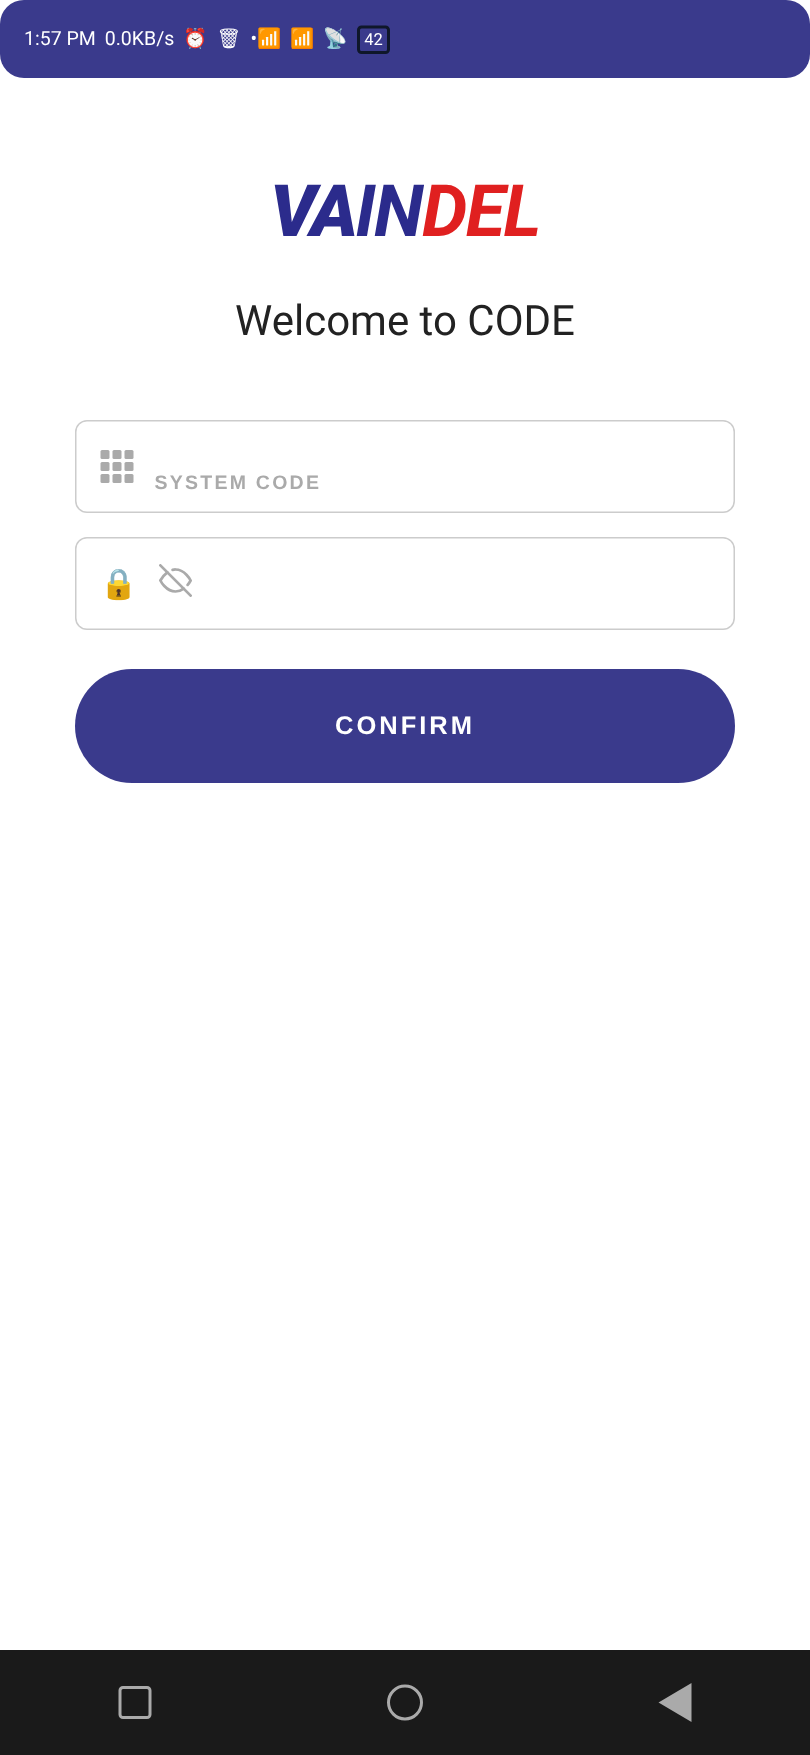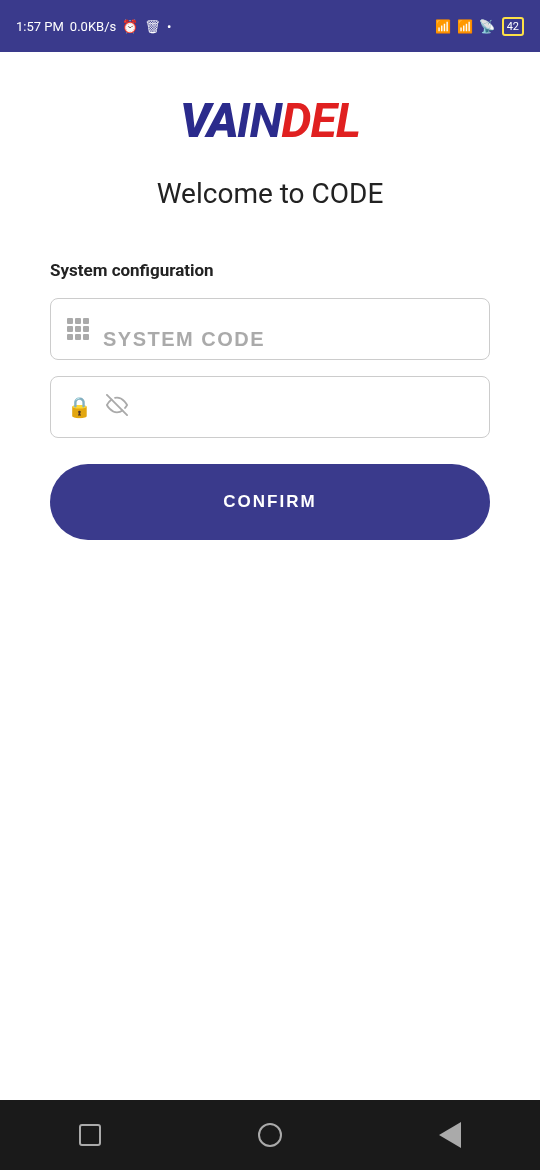--- a/index.html
+++ b/index.html
@@ -18,62 +18,64 @@
       position: relative;
     }
 
     
     .status-bar {
       width: 100%;
       height: 52px;
       background: #3a3a8c;
       display: flex;
       align-items: center;
-      justify-content: space-between;
+      justify-content: flex-start;
       padding: 0 16px;
       color: white;
       font-size: 13px;
+      border-radius: 16px;
     }
 
     .status-left {
       display: flex;
       align-items: center;
       gap: 6px;
     }
 
     .status-right {
       display: flex;
       align-items: center;
       gap: 6px;
     }
 
     .battery-icon {
       display: inline-flex;
       align-items: center;
-      border: 2px solid #fde047;
+      border: 2px solid #0f172a;
       border-radius: 3px;
       padding: 1px 3px;
       font-size: 11px;
       gap: 2px;
     }
 
     
     .main-content {
       width: 100%;
       padding: 40px 50px 0 50px;
       display: flex;
       flex-direction: column;
       align-items: center;
     }
 
     
     .logo-container {
       display: flex;
       align-items: center;
       margin-bottom: 28px;
+      margin-top: 20px;
     }
 
     .logo-va {
       font-size: 48px;
       font-weight: 900;
       color: #2b2b8c;
       letter-spacing: -2px;
       font-style: italic;
     }
 
@@ -118,21 +120,21 @@
       align-items: center;
       padding: 0 16px;
       margin-bottom: 16px;
       background: #ffffff;
       gap: 14px;
     }
 
     .input-field input {
       border: none;
       outline: none;
-      font-size: 20px;
+      font-size: 13px;
       font-weight: 600;
       letter-spacing: 1.5px;
       color: #737373;
       flex: 1;
       background: transparent;
       text-transform: uppercase;
       margin-top: 20px;
     }
 
     .input-field input::placeholder {
@@ -252,21 +254,20 @@
 
   <div class="logo-container">
     <span class="logo-va">VA</span>
     <span class="logo-indel">
       <span class="logo-in">IN</span><span class="logo-del">DEL</span>
     </span>
   </div>
 
   <div class="welcome-text">Welcome to CODE</div>
 
-  <div class="section-label">System configuration</div>
 
   <div class="input-field">
     <div class="grid-icon">
       <div class="grid-dot"></div>
       <div class="grid-dot"></div>
       <div class="grid-dot"></div>
       <div class="grid-dot"></div>
       <div class="grid-dot"></div>
       <div class="grid-dot"></div>
       <div class="grid-dot"></div>

